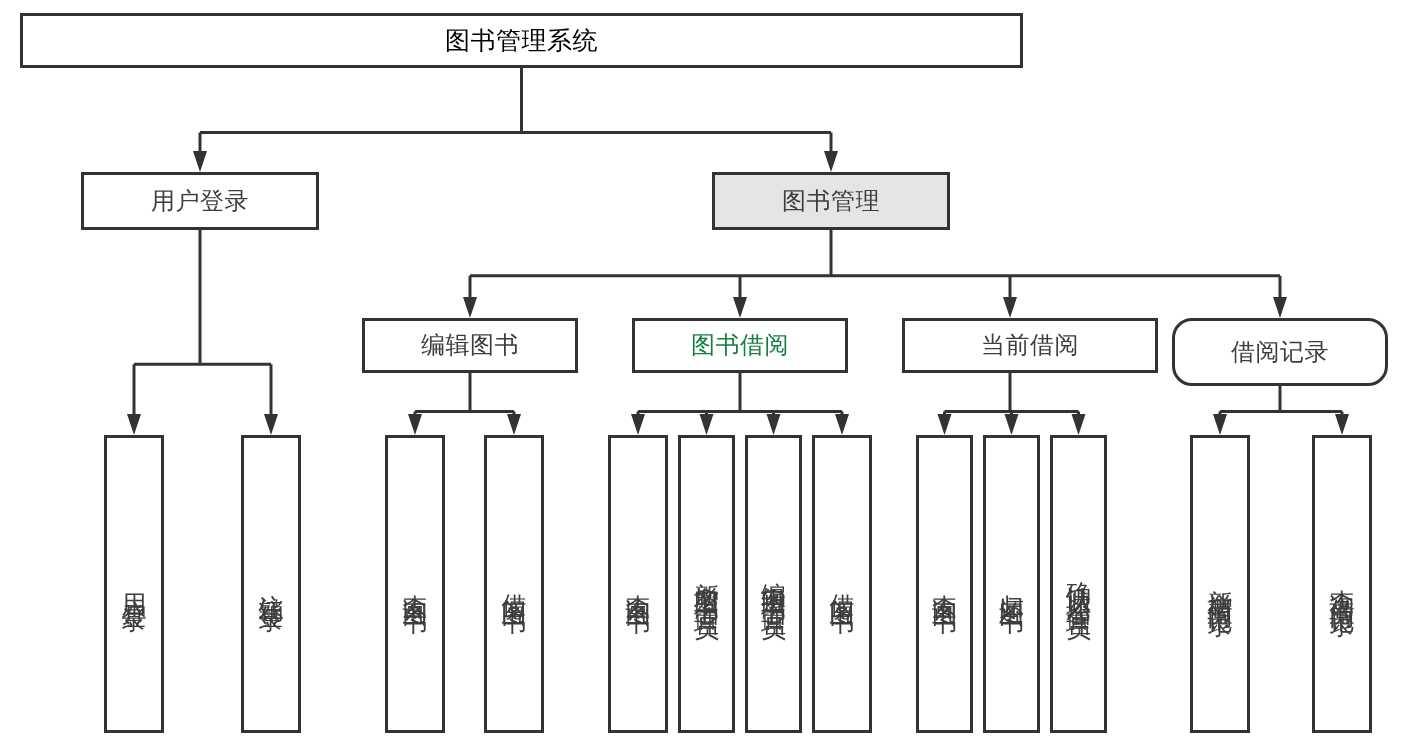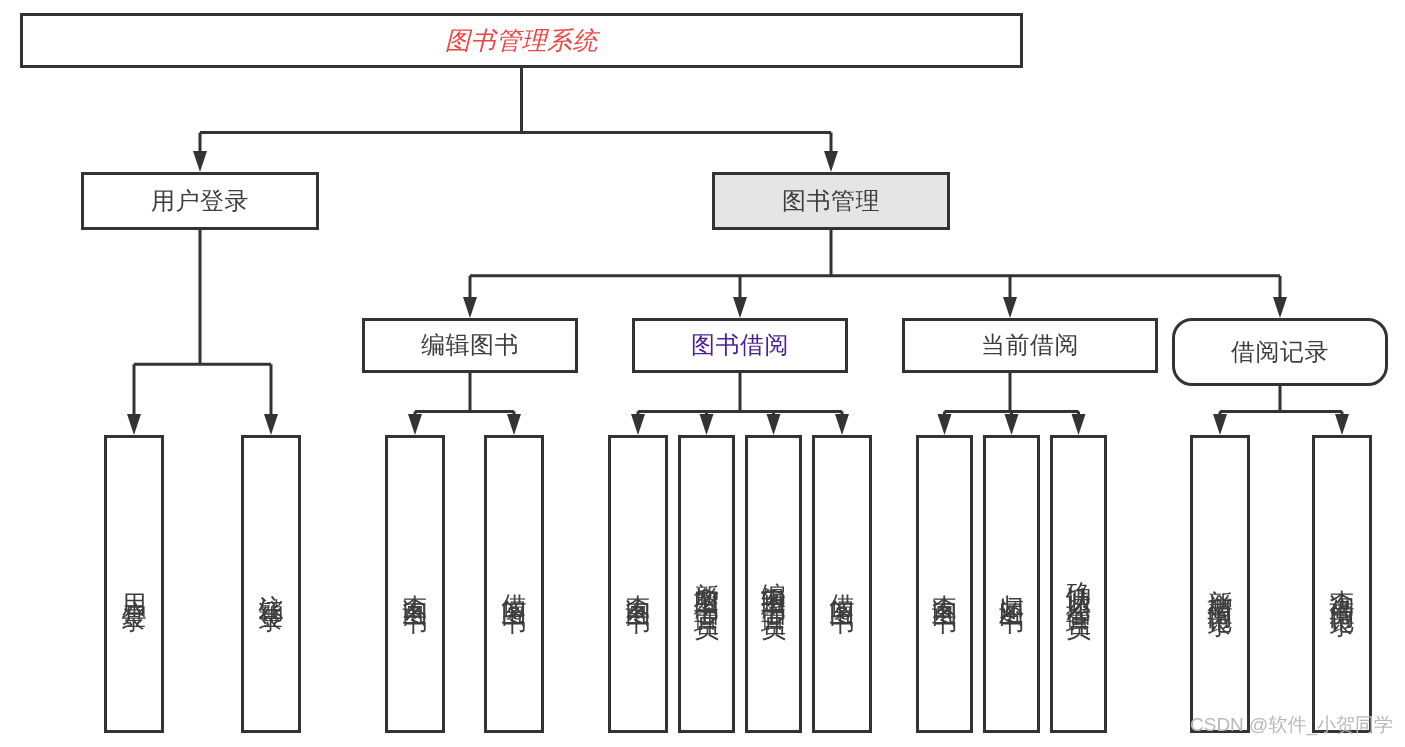--- a/index.html
+++ b/index.html
@@ -134,33 +134,33 @@
       <line x1="1280" y1="373" x2="1280" y2="411.44" stroke="#333333" stroke-width="3" stroke-linecap="butt"></line>
       <line x1="1220" y1="411.44" x2="1342" y2="411.44" stroke="#333333" stroke-width="3" stroke-linecap="butt"></line>
       <line x1="1220" y1="411.44" x2="1220" y2="416" stroke="#333333" stroke-width="3" stroke-linecap="butt"></line>
       <path d="M1213,414 L1227,414 L1220,435 Z" fill="#333333"></path>
       <line x1="1342" y1="411.44" x2="1342" y2="416" stroke="#333333" stroke-width="3" stroke-linecap="butt"></line>
       <path d="M1335,414 L1349,414 L1342,435 Z" fill="#333333"></path>
     </svg>
 
   <div id="node-layer">
       <div class="node horizontal title" style="left: 20px; top: 13px; width: 1003px; height: 55px; border-color: rgb(51, 51, 51); background: rgb(255, 255, 255);">
-        <span class="node-label" style="color: #ef4444; font-style: italic;">图书管理系统</span>
+        <span class="node-label" style="color: #000000;">图书管理系统</span>
       </div>
       <div class="node horizontal" style="left: 81px; top: 172px; width: 238px; height: 58px; border-color: rgb(51, 51, 51); background: rgb(255, 255, 255);">
         <span class="node-label" style="color: rgb(61, 61, 61);">用户登录</span>
       </div>
       <div class="node horizontal" style="left: 712px; top: 172px; width: 238px; height: 58px; border-color: rgb(51, 51, 51); background: #e5e5e5;">
         <span class="node-label" style="color: rgb(61, 61, 61);">图书管理</span>
       </div>
       <div class="node horizontal" style="left: 362px; top: 318px; width: 216px; height: 55px; border-color: rgb(51, 51, 51); background: rgb(255, 255, 255);">
         <span class="node-label" style="color: rgb(61, 61, 61);">编辑图书</span>
       </div>
       <div class="node horizontal" style="left: 632px; top: 318px; width: 216px; height: 55px; border-color: rgb(51, 51, 51); background: rgb(255, 255, 255);">
-        <span class="node-label" style="color: #4c1d95;">图书借阅</span>
+        <span class="node-label" style="color: #15803d;">图书借阅</span>
       </div>
       <div class="node horizontal" style="left: 902px; top: 318px; width: 256px; height: 55px; border-color: rgb(51, 51, 51); background: rgb(255, 255, 255);">
         <span class="node-label" style="color: rgb(61, 61, 61);">当前借阅</span>
       </div>
       <div class="node horizontal" style="left: 1172px; top: 318px; width: 216px; height: 68px; border-color: rgb(51, 51, 51); background: rgb(255, 255, 255); border-radius: 20px;">
         <span class="node-label" style="color: rgb(61, 61, 61);">借阅记录</span>
       </div>
       <div class="node vertical" style="left: 104px; top: 435px; width: 60px; height: 298px; border-color: rgb(51, 51, 51); background: rgb(255, 255, 255);">
         <span class="node-label" style="color: rgb(61, 61, 61);">用户登录</span>
       </div>
@@ -195,15 +195,14 @@
         <span class="node-label" style="color: rgb(61, 61, 61);">确认归还（管理员）</span>
       </div>
       <div class="node vertical" style="left: 1190px; top: 435px; width: 60px; height: 298px; border-color: rgb(51, 51, 51); background: rgb(255, 255, 255);">
         <span class="node-label" style="color: rgb(61, 61, 61);">新增借阅记录</span>
       </div>
       <div class="node vertical" style="left: 1312px; top: 435px; width: 60px; height: 298px; border-color: rgb(51, 51, 51); background: rgb(255, 255, 255);">
         <span class="node-label" style="color: rgb(61, 61, 61);">查询借阅记录</span>
       </div>
     </div>
 
-  <div class="watermark">CSDN @软件_小贺同学</div>
 
 </div>
 
 </body></html>

